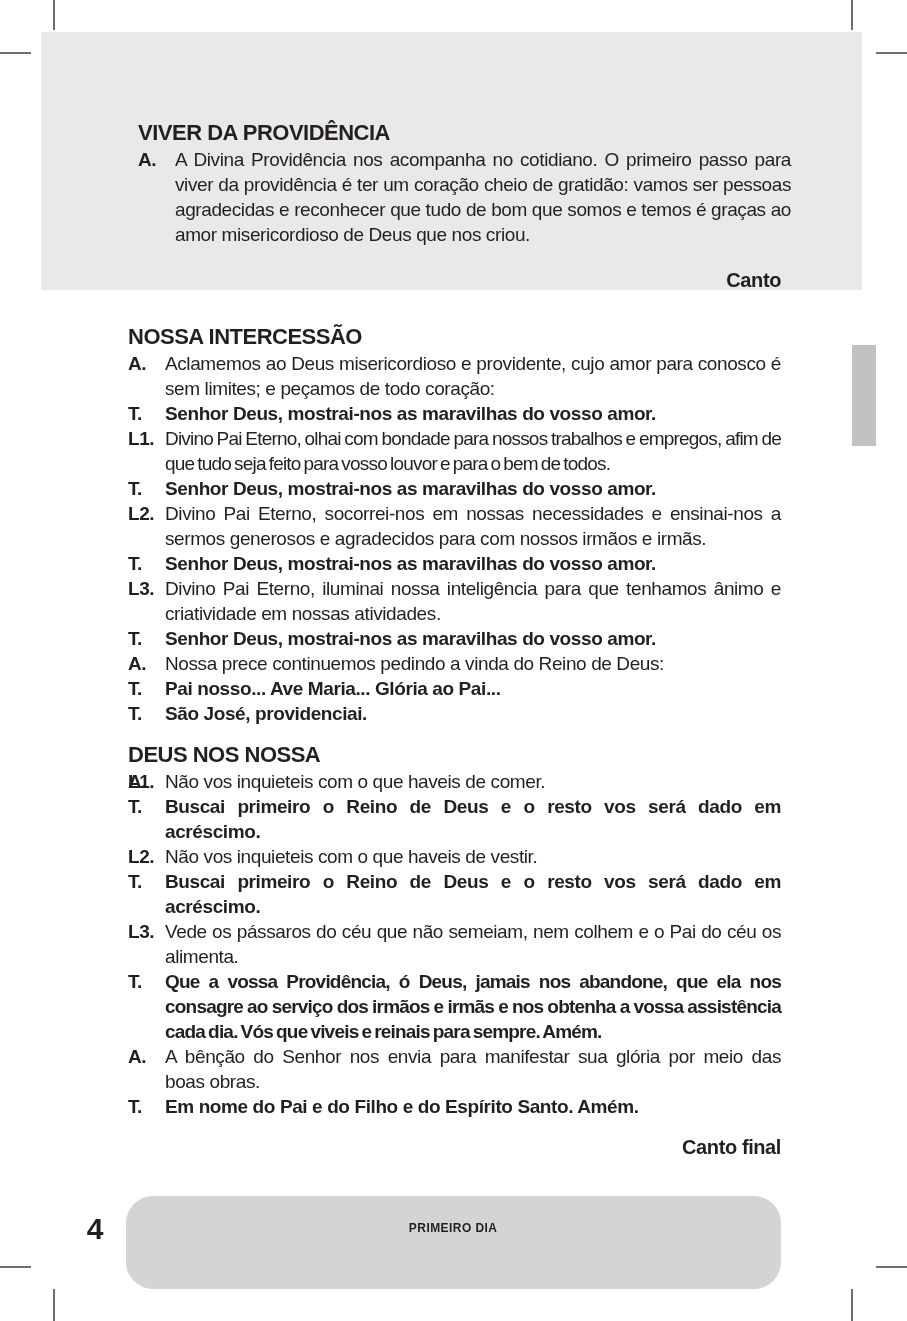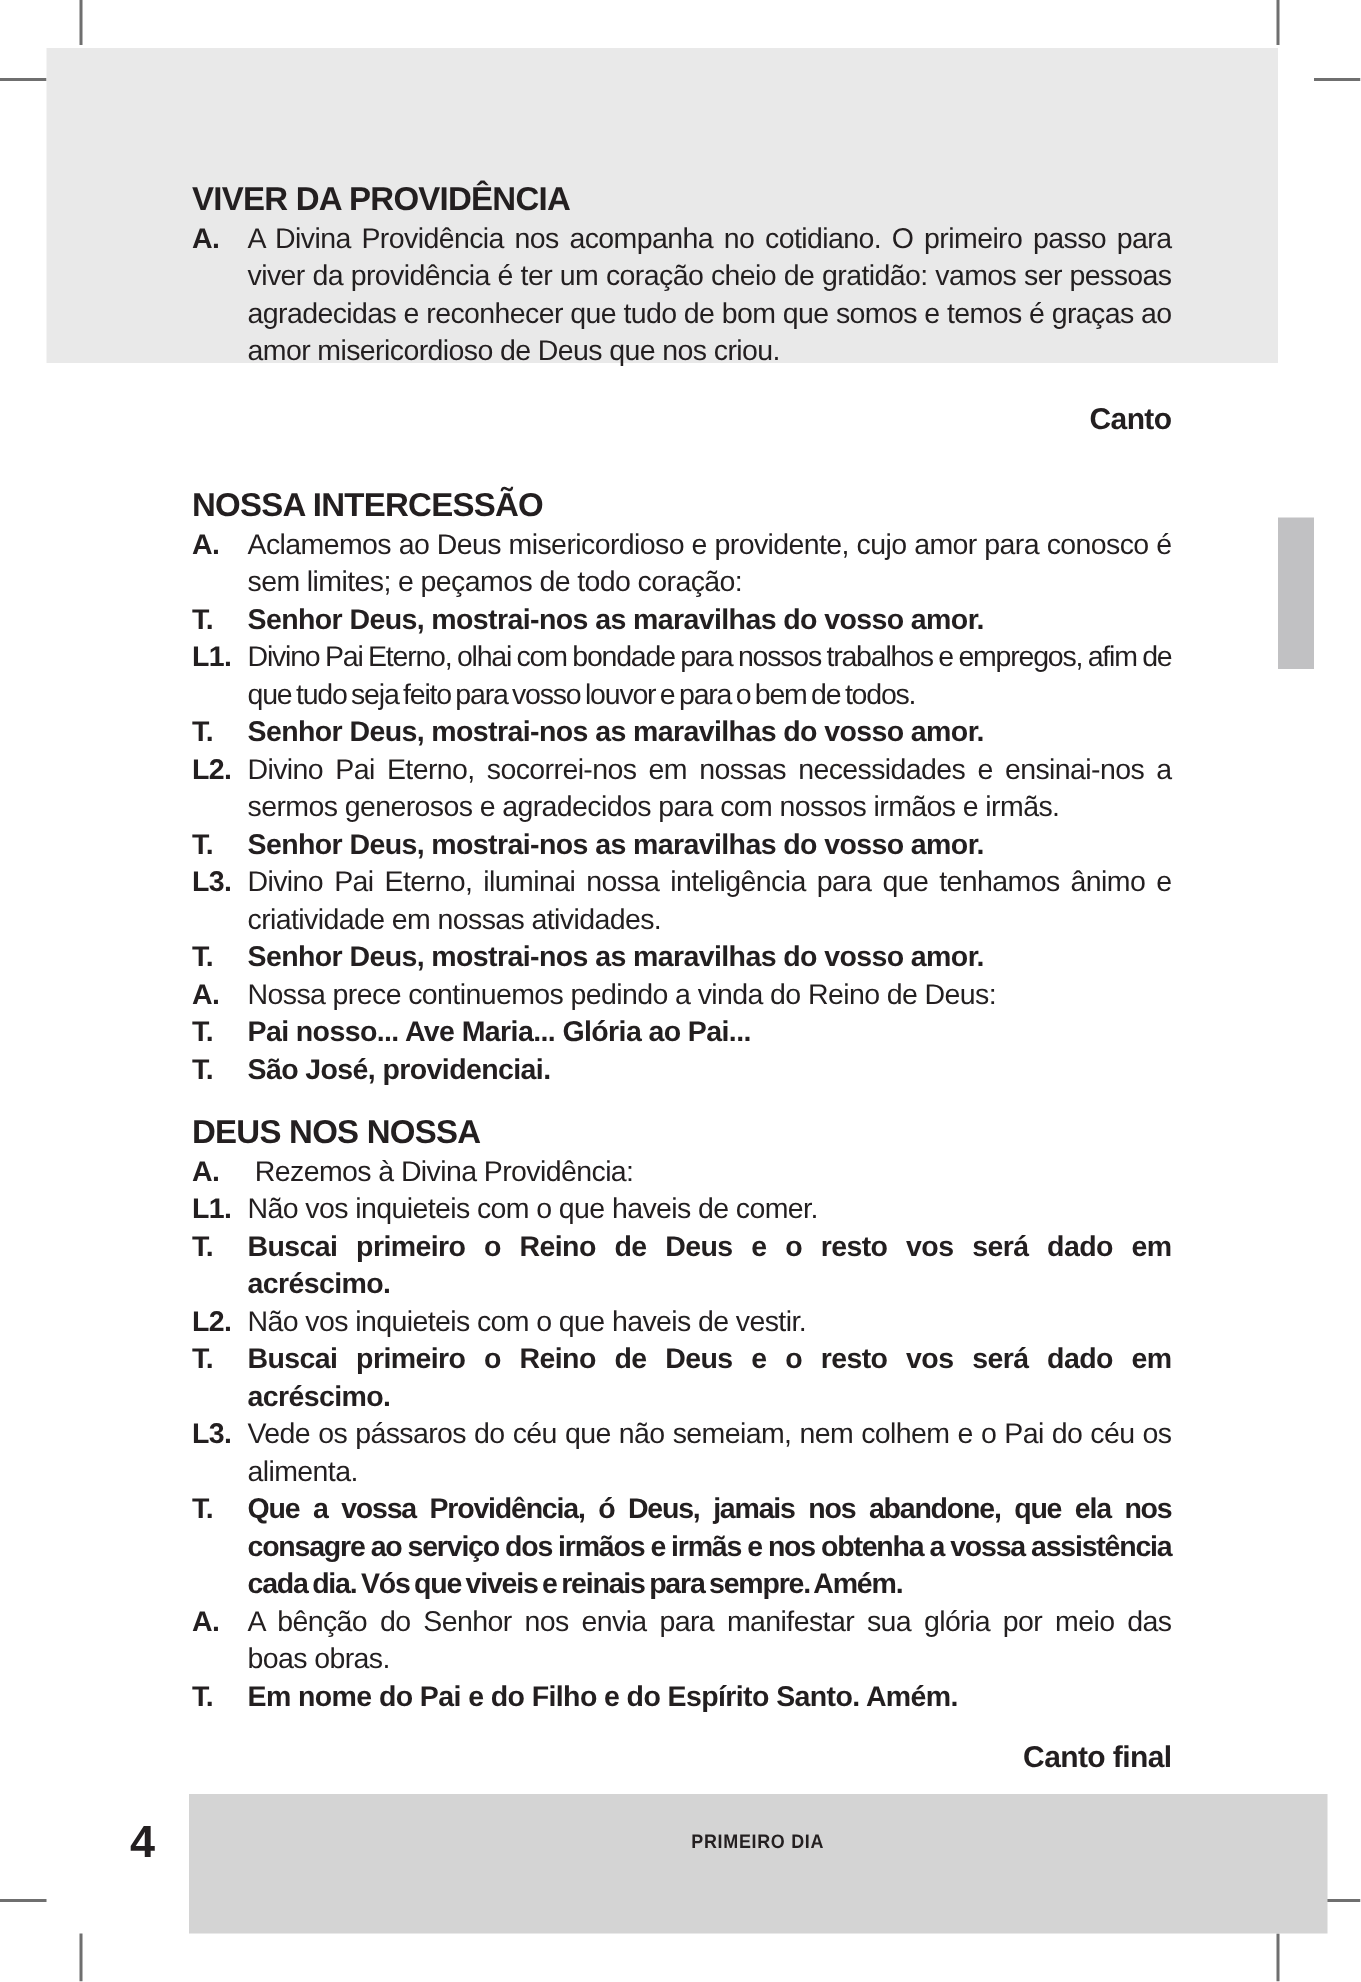--- a/index.html
+++ b/index.html
@@ -18,21 +18,21 @@
   }
   .page{position:absolute;inset:0;background:#fff;}
 
   
   .crop{position:absolute;background:var(--c-crop);}
   .crop.v{width:2px;height:30px;}
   .crop.h{width:31px;height:2px;}
 
   
   .highlight-box{
-    position:absolute;left:31px;top:32px;width:821px;height:210px;
+    position:absolute;left:41px;top:32px;width:821px;height:258px;
     background:var(--c-hl);
   }
   .hl-inner{position:absolute;left:97px;top:88px;width:653px;}
 
   .sec-title{
     font-size:22px;font-weight:bold;line-height:26px;
     letter-spacing:-0.5px;color:var(--c-text);
   }
   .subheading{
     font-size:20px;font-weight:bold;line-height:25px;letter-spacing:-0.4px;text-align:right;
@@ -65,22 +65,22 @@
     position:absolute;left:852px;top:345px;width:24px;height:101px;
     background:var(--c-tab);
   }
 
   
   .page-number{
     position:absolute;left:80px;top:1212px;width:30px;
     font-size:30px;font-weight:bold;text-align:center;
   }
   .footer-box{
-    position:absolute;left:126px;top:1196px;width:759px;height:93px;
-    background:var(--c-footer);text-align:center;
+    position:absolute;left:126px;top:1196px;width:655px;height:93px;
+    background:var(--c-footer);text-align:center;border-radius:27px;
   }
   .footer-box span{
     display:inline-block;margin-top:24px;
     font-size:13px;font-weight:bold;letter-spacing:0.5px;
     transform:scaleX(0.92);transform-origin:center;
   }
 </style>
 </head>
 <body>
 
@@ -117,21 +117,21 @@
         <div class="prayer-item bold"><span class="item-label">T.</span><span>Senhor Deus, mostrai-nos as maravilhas do vosso amor.</span></div>
         <div class="prayer-item"><span class="item-label">L3.</span><span>Divino Pai Eterno, iluminai nossa inteligência para que tenhamos ânimo e criatividade em nossas atividades.</span></div>
         <div class="prayer-item bold"><span class="item-label">T.</span><span>Senhor Deus, mostrai-nos as maravilhas do vosso amor.</span></div>
         <div class="prayer-item"><span class="item-label">A.</span><span>Nossa prece continuemos pedindo a vinda do Reino de Deus:</span></div>
         <div class="prayer-item bold"><span class="item-label">T.</span><span>Pai nosso... Ave Maria... Glória ao Pai...</span></div>
         <div class="prayer-item bold"><span class="item-label">T.</span><span>São José, providenciai.</span></div>
       </div>
 
     <h2 class="sec-title mt-sec2">DEUS NOS NOSSA</h2>
     <div class="sec-items">
-        <div class="prayer-item"><span class="item-label">A.</span><span>&nbsp;Rezemos à Divina Providência:</span></div>
+        <div class="prayer-item"><span class="item-label">A.</span></div>
         <div class="prayer-item"><span class="item-label">L1.</span><span>Não vos inquieteis com o que haveis de comer.</span></div>
         <div class="prayer-item bold"><span class="item-label">T.</span><span>Buscai primeiro o Reino de Deus e o resto vos será dado em acréscimo.</span></div>
         <div class="prayer-item"><span class="item-label">L2.</span><span>Não vos inquieteis com o que haveis de vestir.</span></div>
         <div class="prayer-item bold"><span class="item-label">T.</span><span>Buscai primeiro o Reino de Deus e o resto vos será dado em acréscimo.</span></div>
         <div class="prayer-item"><span class="item-label">L3.</span><span>Vede os pássaros do céu que não semeiam, nem colhem e o Pai do céu os alimenta.</span></div>
         <div class="prayer-item bold tight"><span class="item-label">T.</span><span>Que a vossa Providência, ó Deus, jamais nos abandone, que ela nos consagre ao serviço dos irmãos e irmãs e nos obtenha a vossa assistência cada dia. Vós que viveis e reinais para sempre. Amém.</span></div>
         <div class="prayer-item"><span class="item-label">A.</span><span>A bênção do Senhor nos envia para manifestar sua glória por meio das boas obras.</span></div>
         <div class="prayer-item bold"><span class="item-label">T.</span><span>Em nome do Pai e do Filho e do Espírito Santo. Amém.</span></div>
       </div>
 

